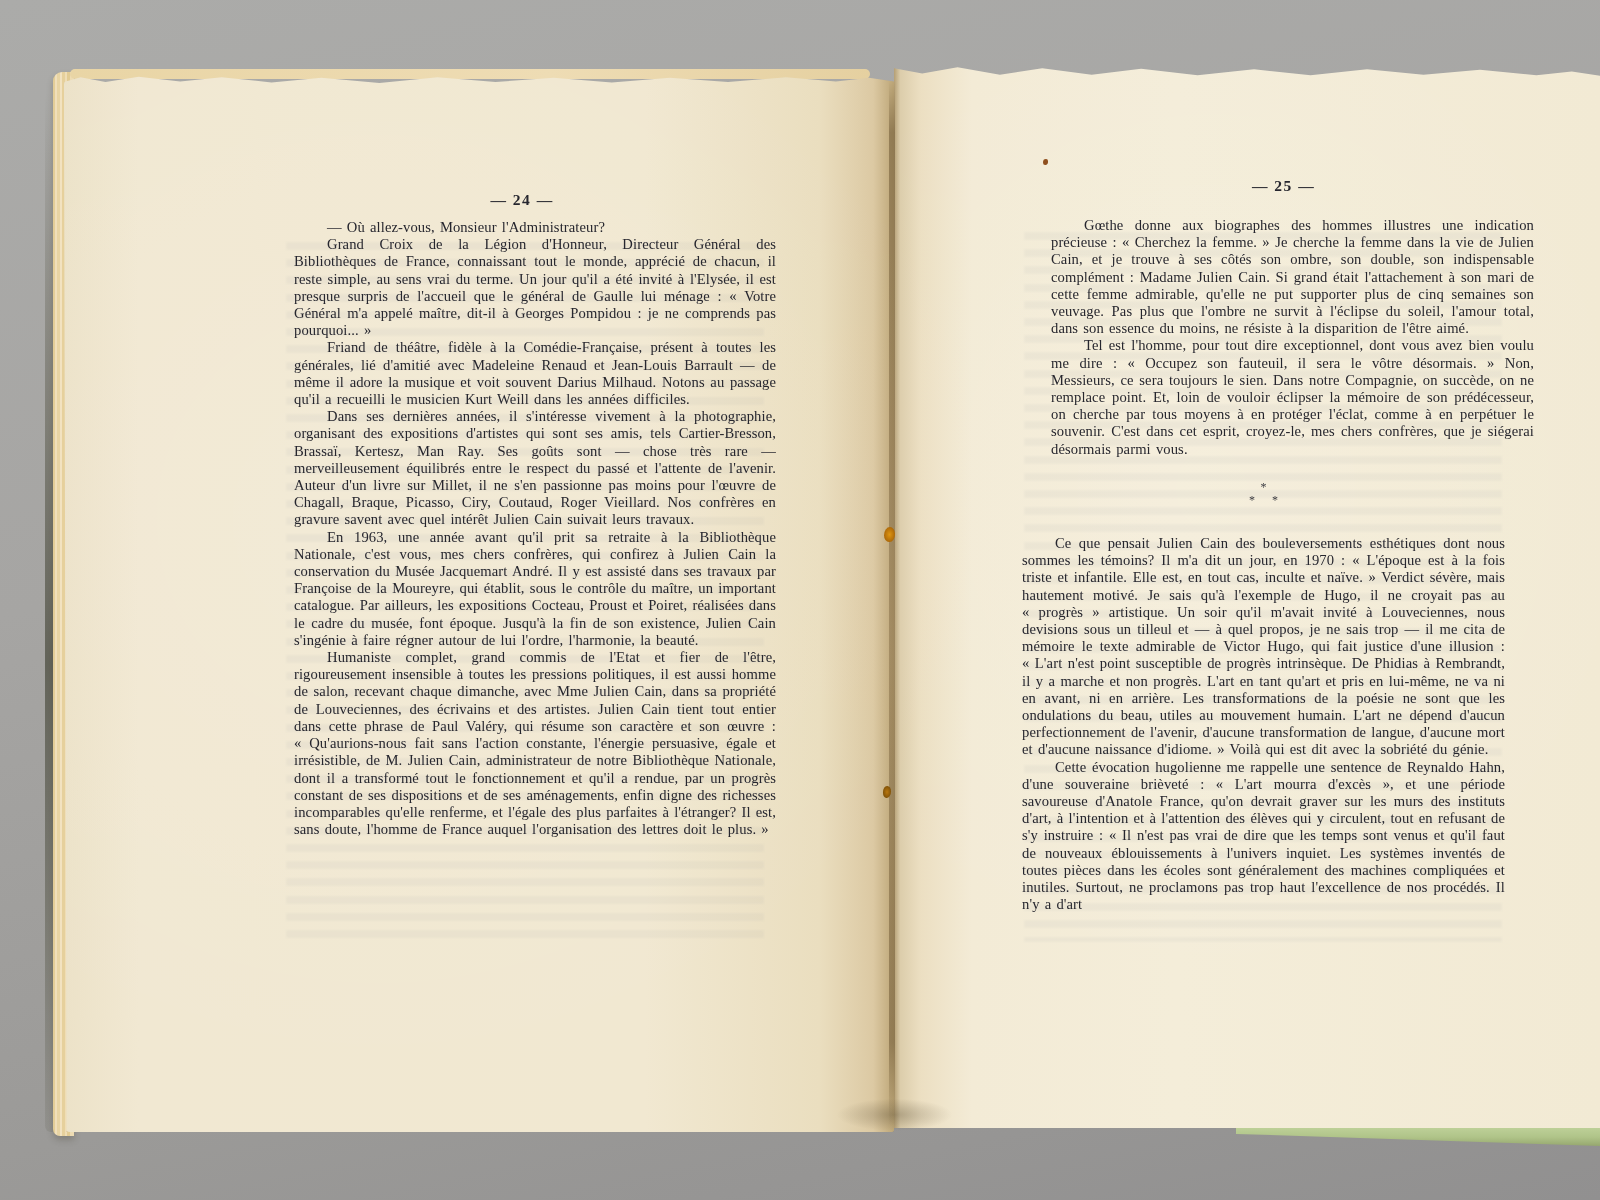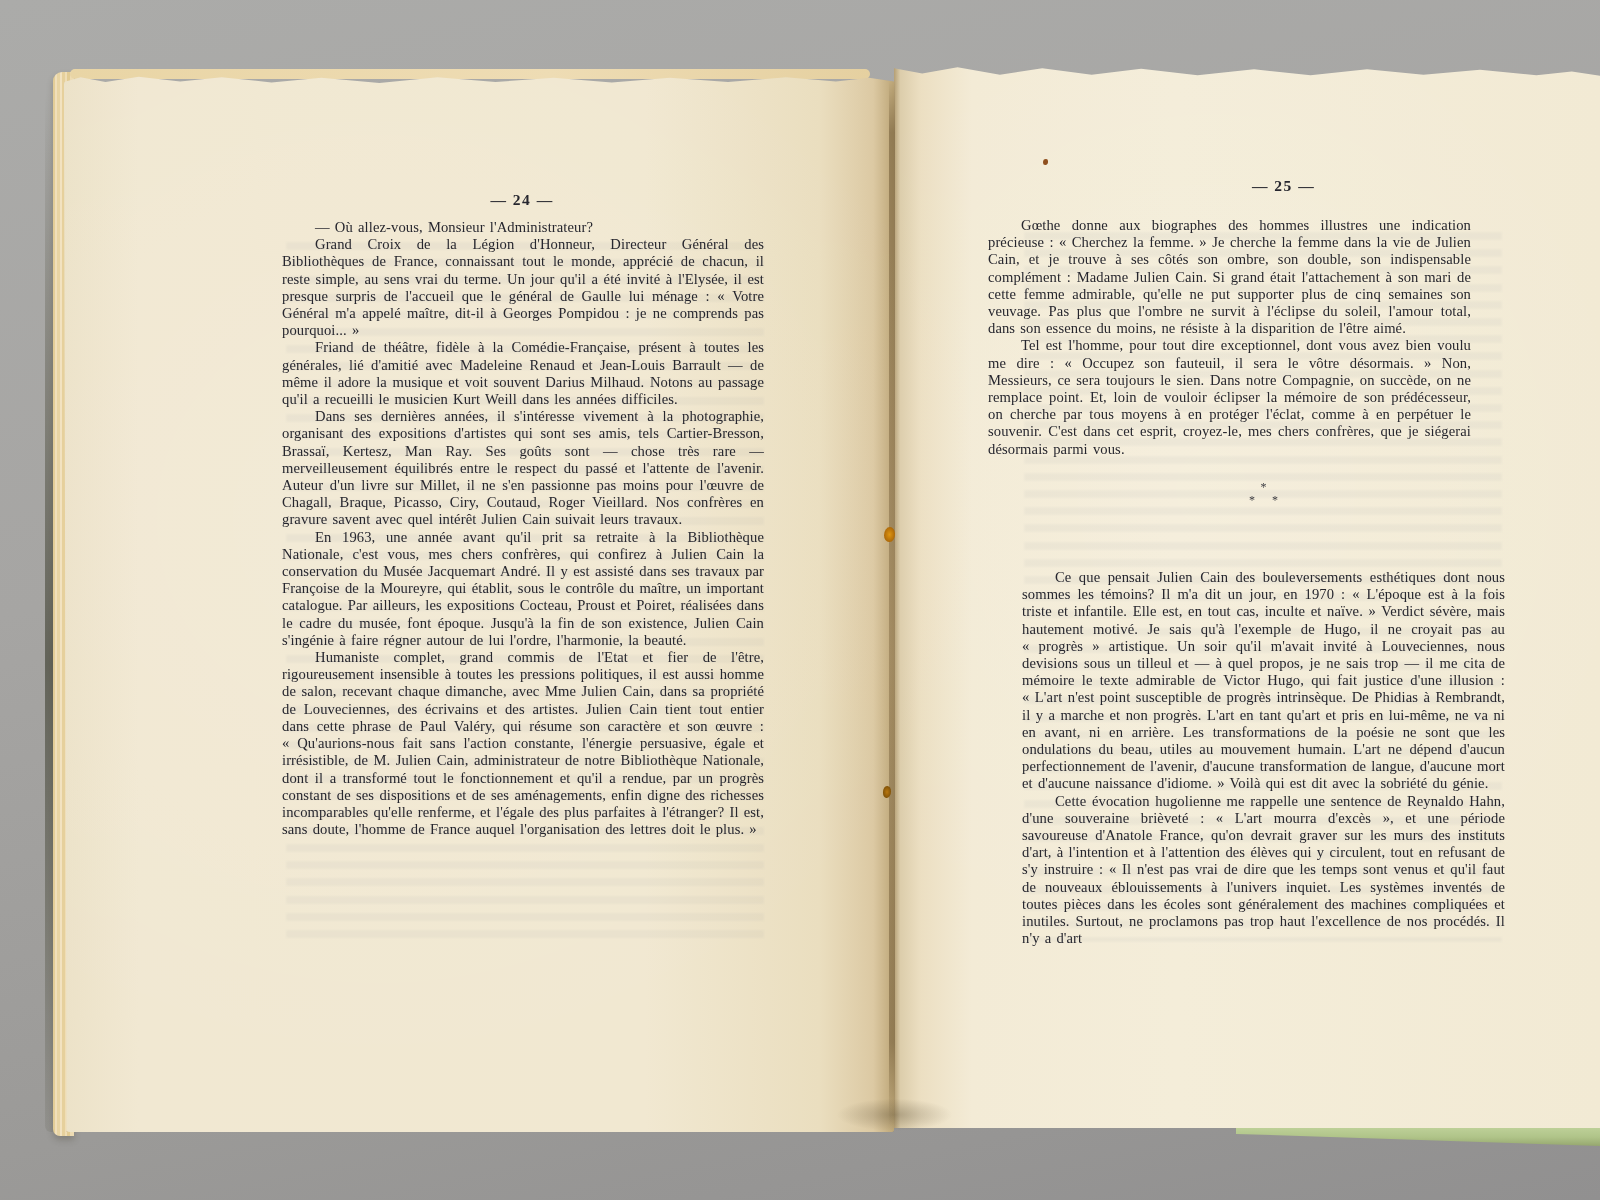--- a/index.html
+++ b/index.html
@@ -78,23 +78,23 @@
   .page-num{
     font-weight:bold;font-size:15.5px;letter-spacing:1.5px;text-align:center;
     color:var(--ink,#26262e);
   }
   .page-num-left{left:281px;top:191px;width:482px;}
   .page-num-right{left:1042px;top:177px;width:483px;}
   .col{
     text-align:justify;color:var(--ink,#26262e);
     font-size:14.6px;line-height:17.2px;word-spacing:1.4px;letter-spacing:.1px;
   }
-  .col-left{left:282px;top:219px;width:482px;}
-  .col-right-1{left:988px;top:217px;width:483px;}
-  .col-right-2{left:1022px;top:569px;width:483px;}
+  .col-left{left:294px;top:219px;width:482px;}
+  .col-right-1{left:1051px;top:217px;width:483px;}
+  .col-right-2{left:1022px;top:535px;width:483px;}
   .para{margin:0;text-indent:33px;}
   .ornament{
     left:1022px;top:481px;width:483px;height:36px;text-align:center;
     color:#3a3a40;font-size:12px;
   }
   .orn-line{display:block;line-height:12px;letter-spacing:0;}
   .orn-bottom{letter-spacing:7px;margin-top:1px;padding-left:7px;}
   .z1{z-index:1}.z2{z-index:2}.z3{z-index:3}.z4{z-index:4}
 </style>
 </head>

